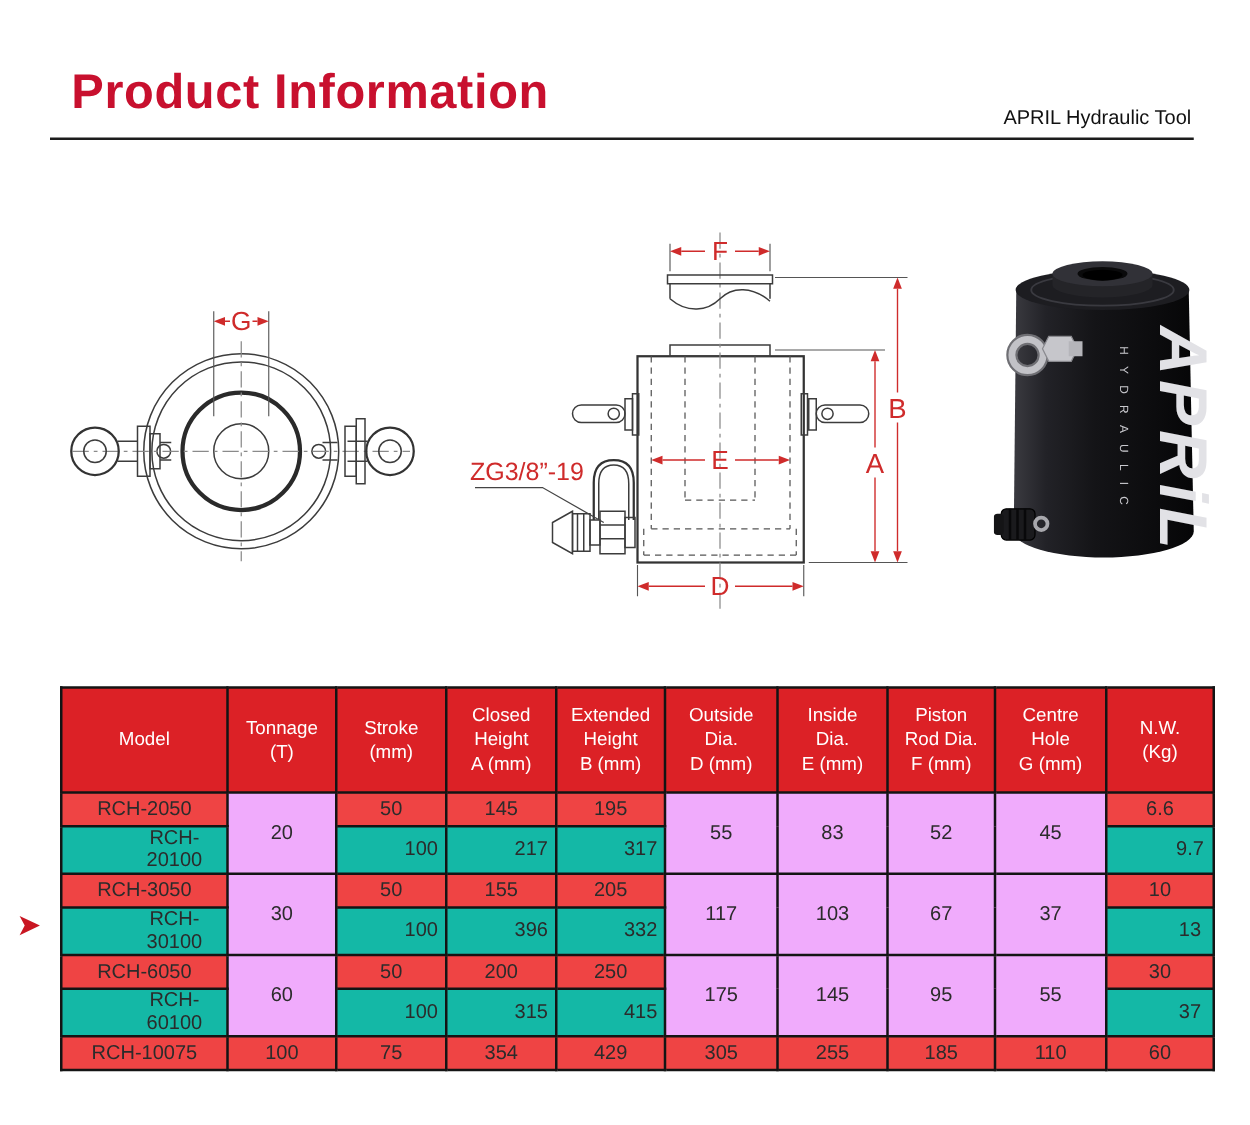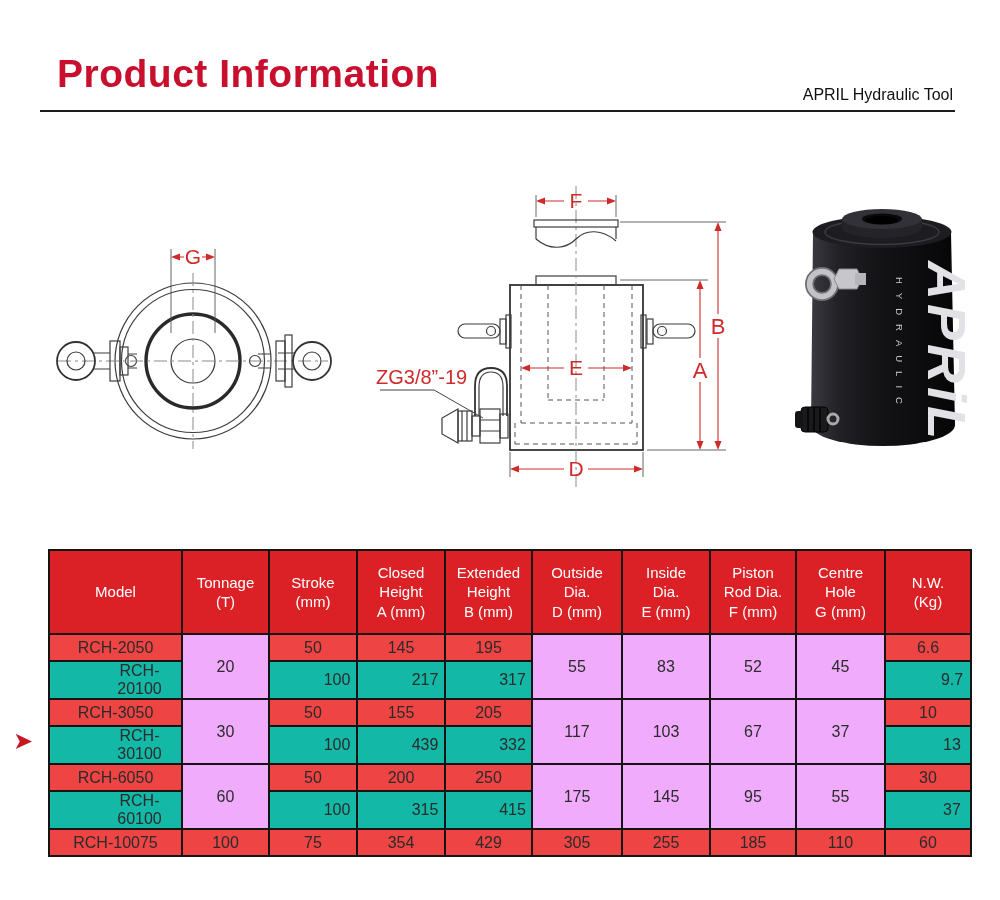--- a/index.html
+++ b/index.html
@@ -257,21 +257,21 @@
       <td>205</td>
       <td class="merged" rowspan="2">117</td>
       <td class="merged" rowspan="2">103</td>
       <td class="merged" rowspan="2">67</td>
       <td class="merged" rowspan="2">37</td>
       <td>10</td>
     </tr>
     <tr class="alt">
       <td>RCH-30100</td>
       <td>100</td>
-      <td>439</td>
+      <td>396</td>
       <td>332</td>
       <td>13</td>
     </tr>
     <tr>
       <td>RCH-6050</td>
       <td class="merged" rowspan="2">60</td>
       <td>50</td>
       <td>200</td>
       <td>250</td>
       <td class="merged" rowspan="2">175</td>

